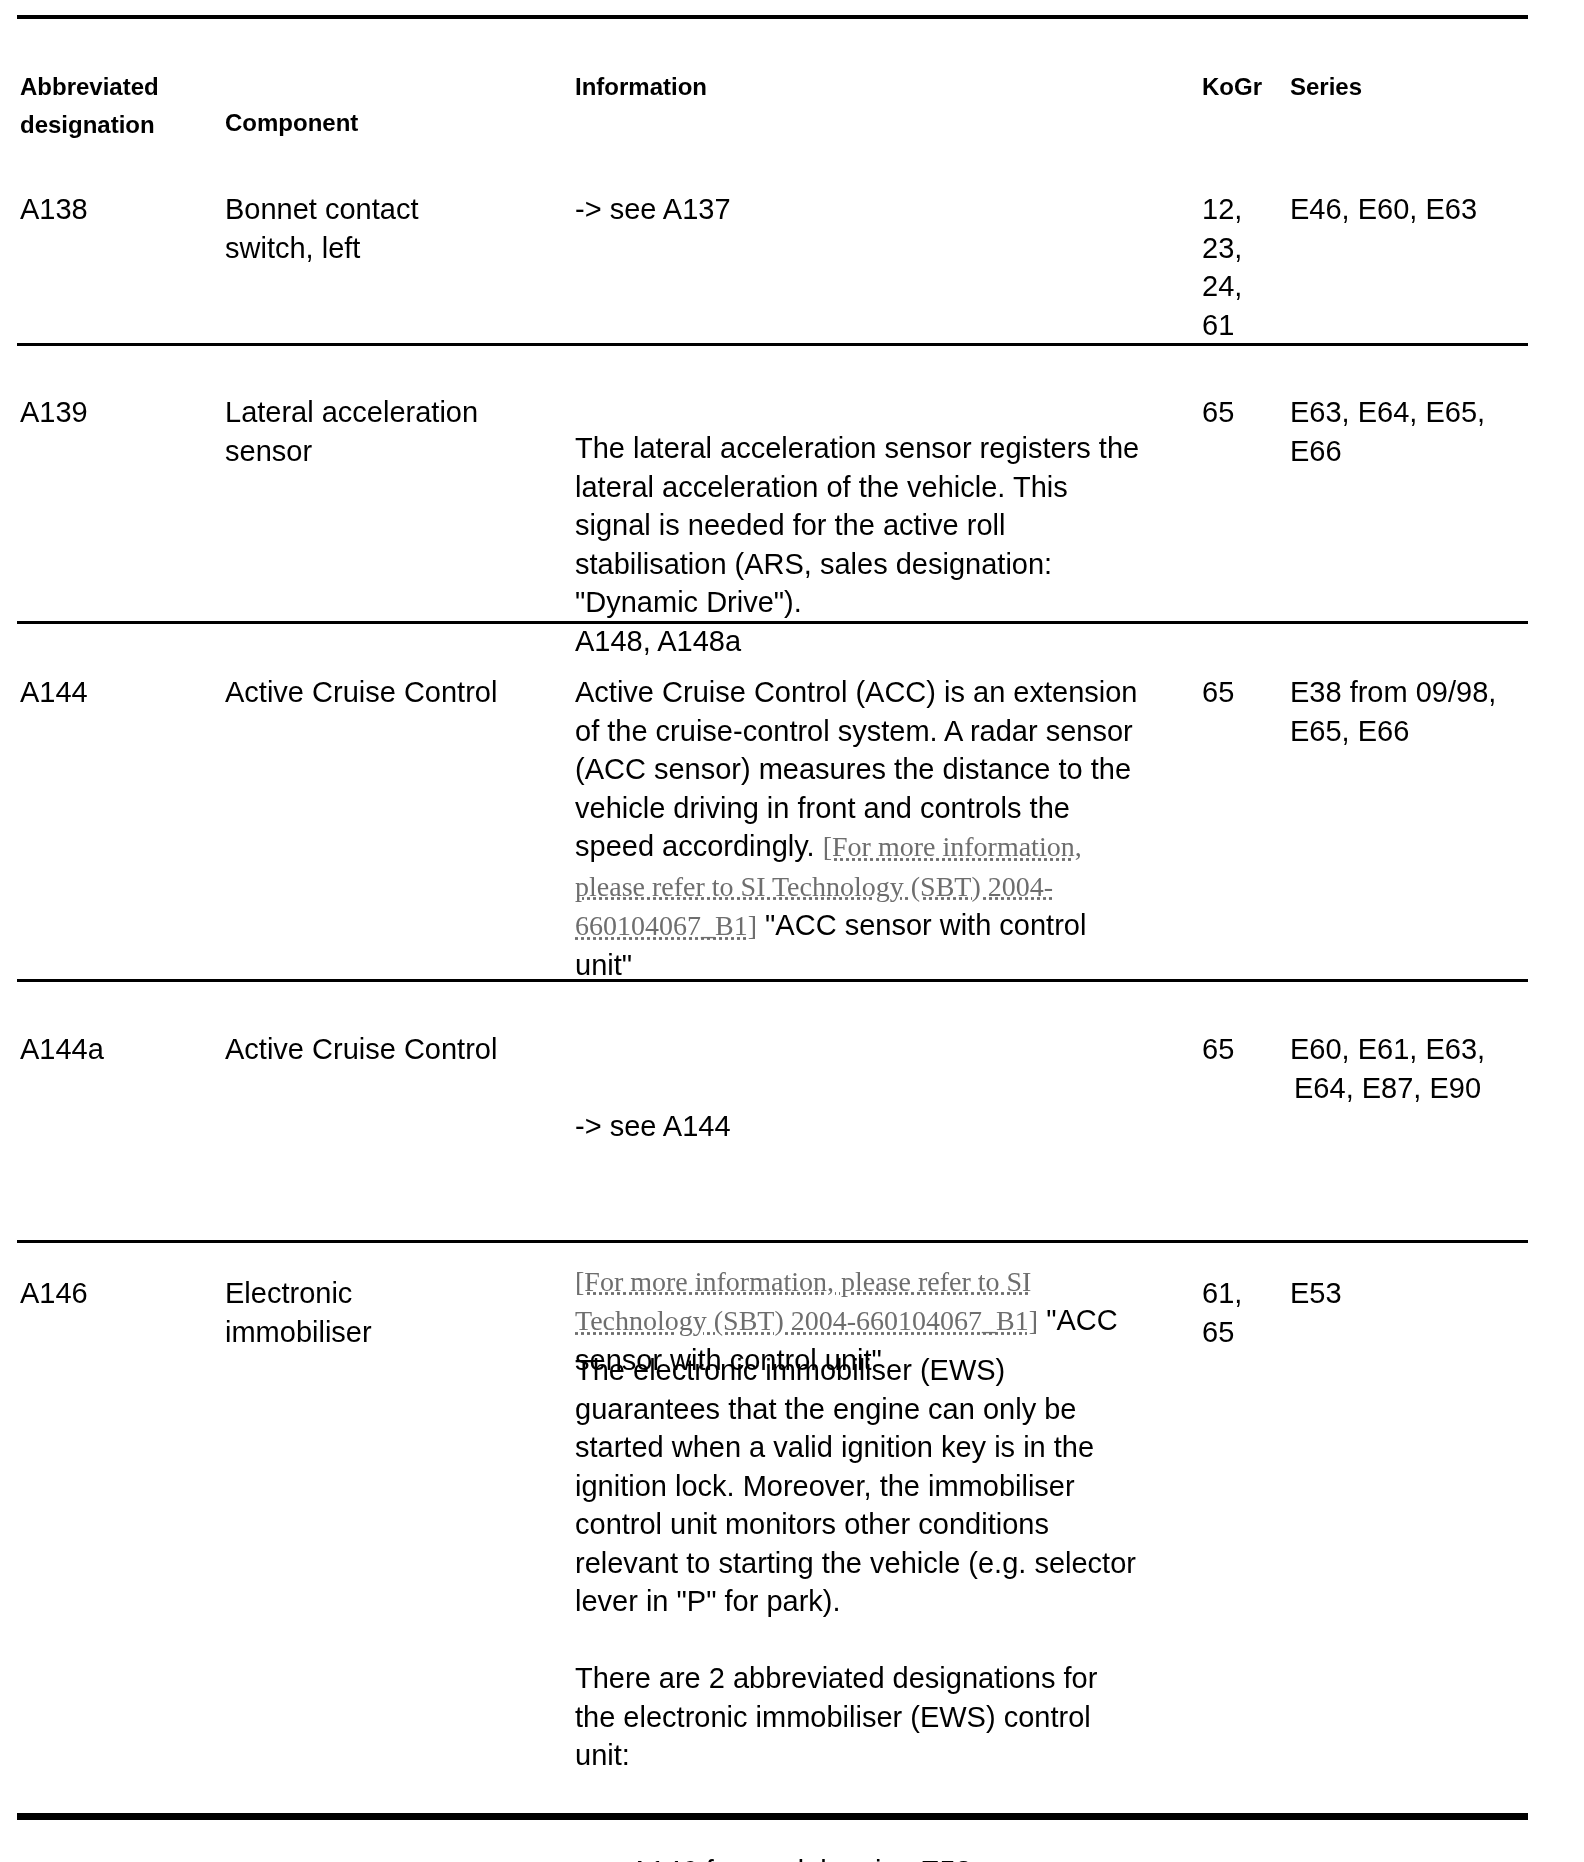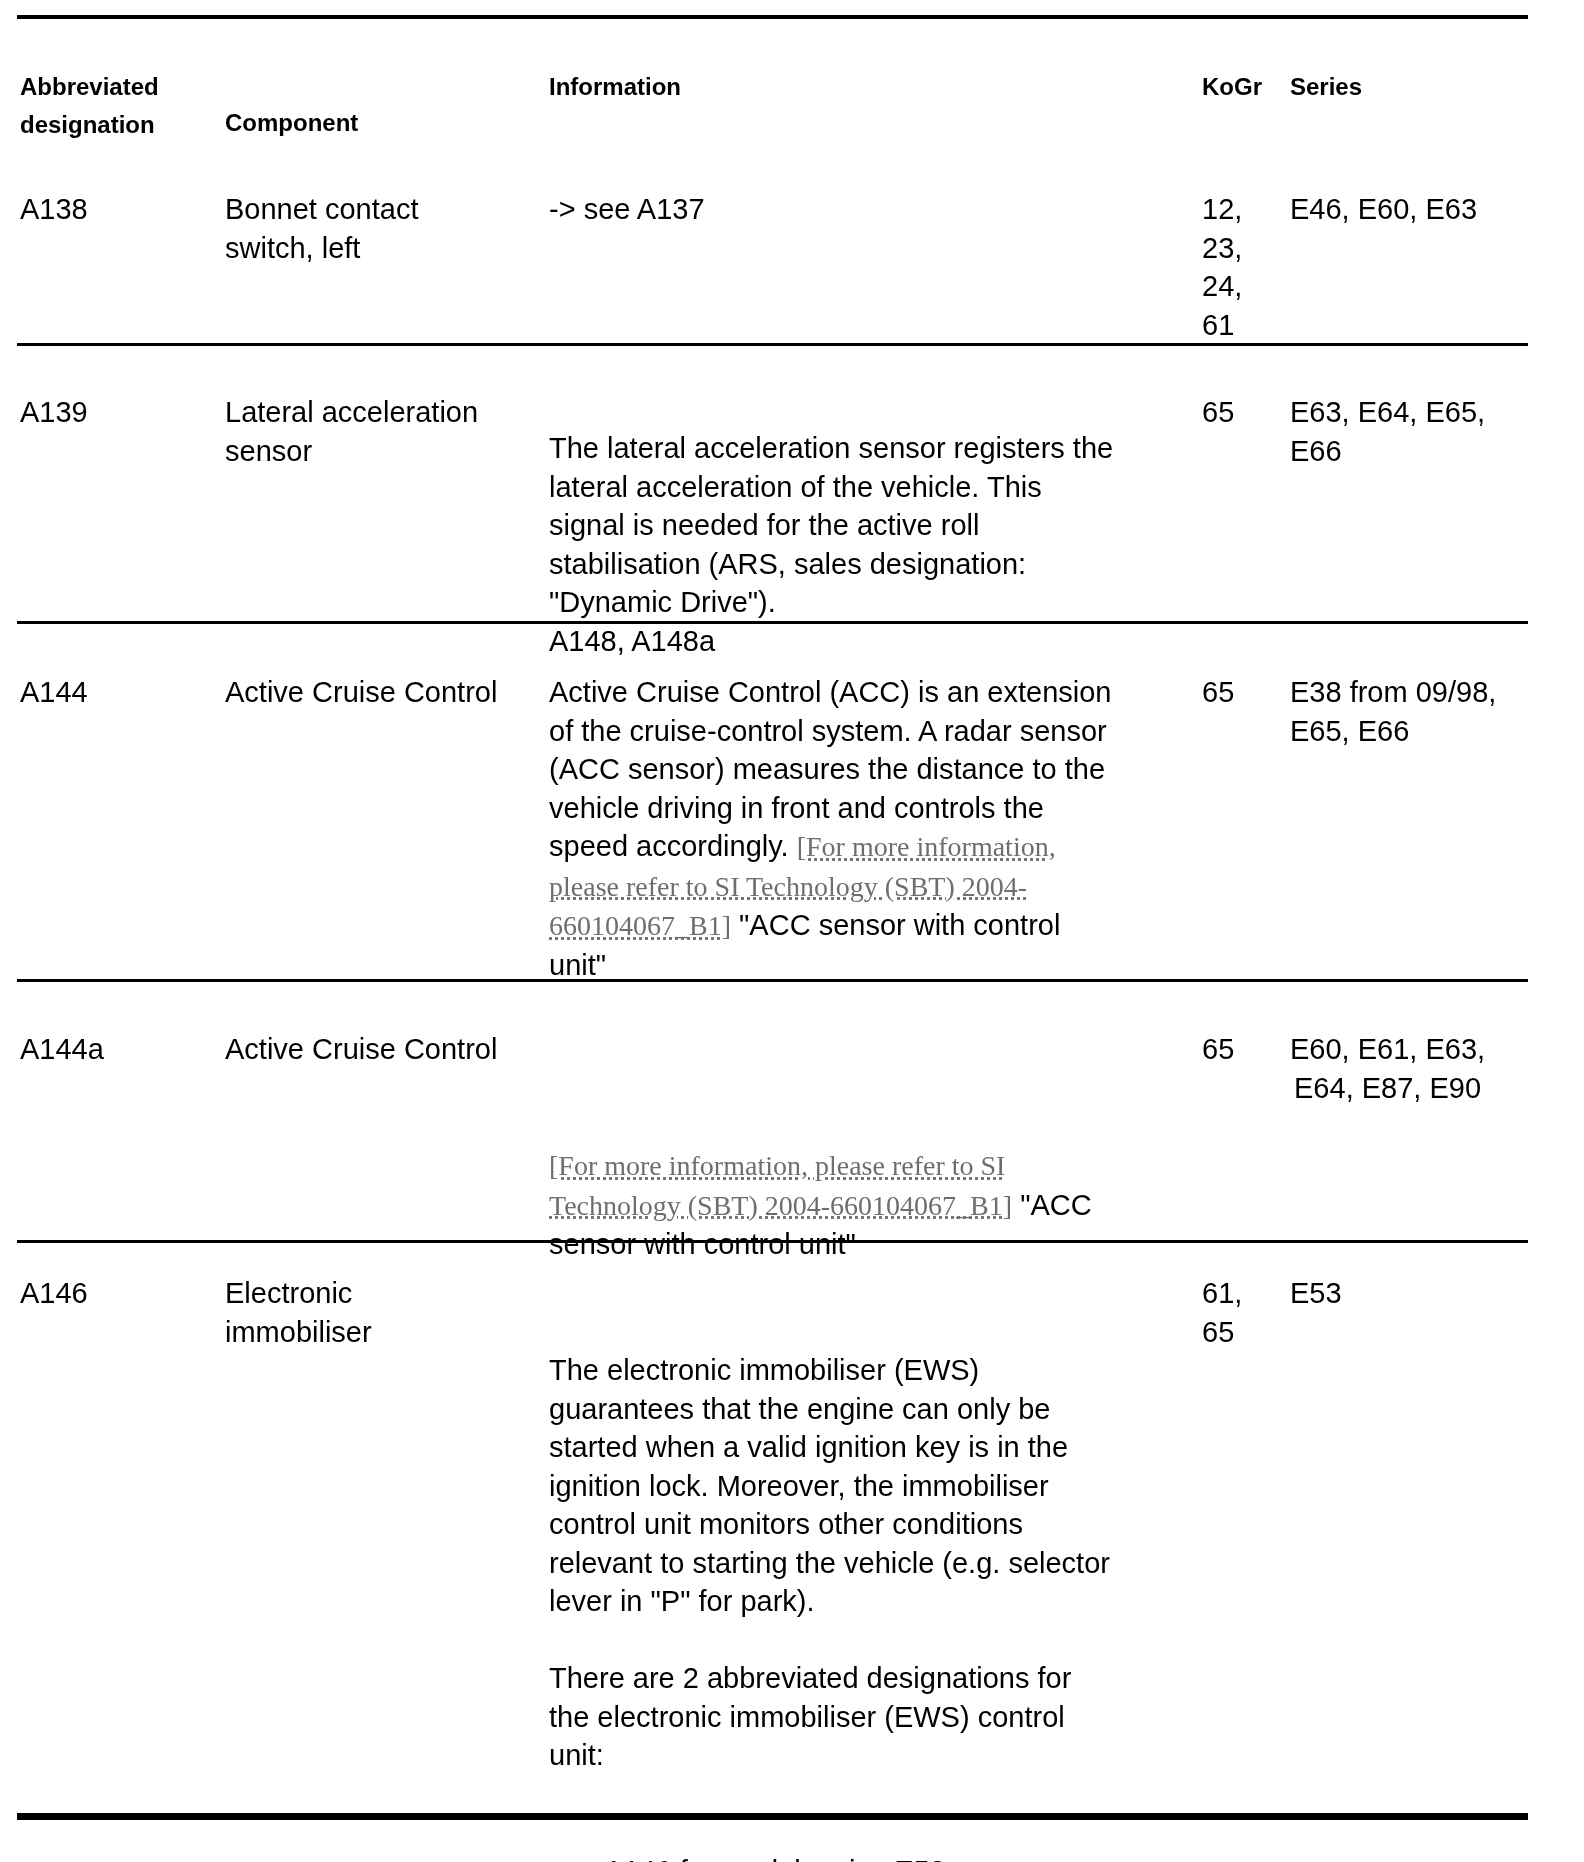--- a/index.html
+++ b/index.html
@@ -3,21 +3,21 @@
 <meta charset="utf-8">
 <style>
   html, body { margin:0; padding:0; background:#ffffff; }
   body { width:1584px; height:1862px; position:relative; overflow:hidden;
          font-family:"Liberation Sans", sans-serif; color:#000; }
   .rule { position:absolute; background:#000; height:3px; }
   .rule.thick-top { height:4px; }
   .rule.thick-bottom { height:7px; }
   .cell { position:absolute; font-size:29px; line-height:38.5px; white-space:pre; }
   .hdr { position:absolute; font-size:24px; line-height:38px; font-weight:bold; white-space:pre; }
-  .c1 { left:20px; } .c2 { left:225px; } .c3 { left:549px; } .c4 { left:1202px; } .c5 { left:1290px; }
+  .c1 { left:20px; } .c2 { left:225px; } .c3 { left:575px; } .c4 { left:1202px; } .c5 { left:1290px; }
   .link { font-family:"Liberation Serif", serif; color:#6e6e6e; text-decoration:underline;
           text-decoration-style:dotted; font-size:28px; cursor:pointer; }
   .li { display:block; }
   .li .dash { display:inline-block; width:55px; }
 </style>
 </head>
 <body>
 
 <div class="rule thick-top" style="left:17px; width:1511px; top:15px;"></div>
 <div class="rule" style="left:17px; width:1511px; top:343px;"></div>
@@ -75,20 +75,21 @@
 unit"</span></div>
   <div class="cell c4" style="top:673px;">65</div>
   <div class="cell c5" style="top:673px;">E38 from 09/98,
 E65, E66</div>
 </div>
 
 <div>
   <div class="cell c1" style="top:1030px;">A144a</div>
   <div class="cell c2" style="top:1030px;">Active Cruise Control</div>
   <div class="cell c3" style="top:1030px;">
+    <div>-&gt; see A144</div>
     <div style="margin-top:39px;"><span class="link">[For more information, please refer to SI
 Technology (SBT) 2004-660104067_B1]</span><span> "ACC
 sensor with control unit"</span></div>
   </div>
   <div class="cell c4" style="top:1030px;">65</div>
   <div class="cell c5" style="top:1030px;text-align:center;">E60, E61, E63,
 E64, E87, E90</div>
 </div>
 
 <div>

